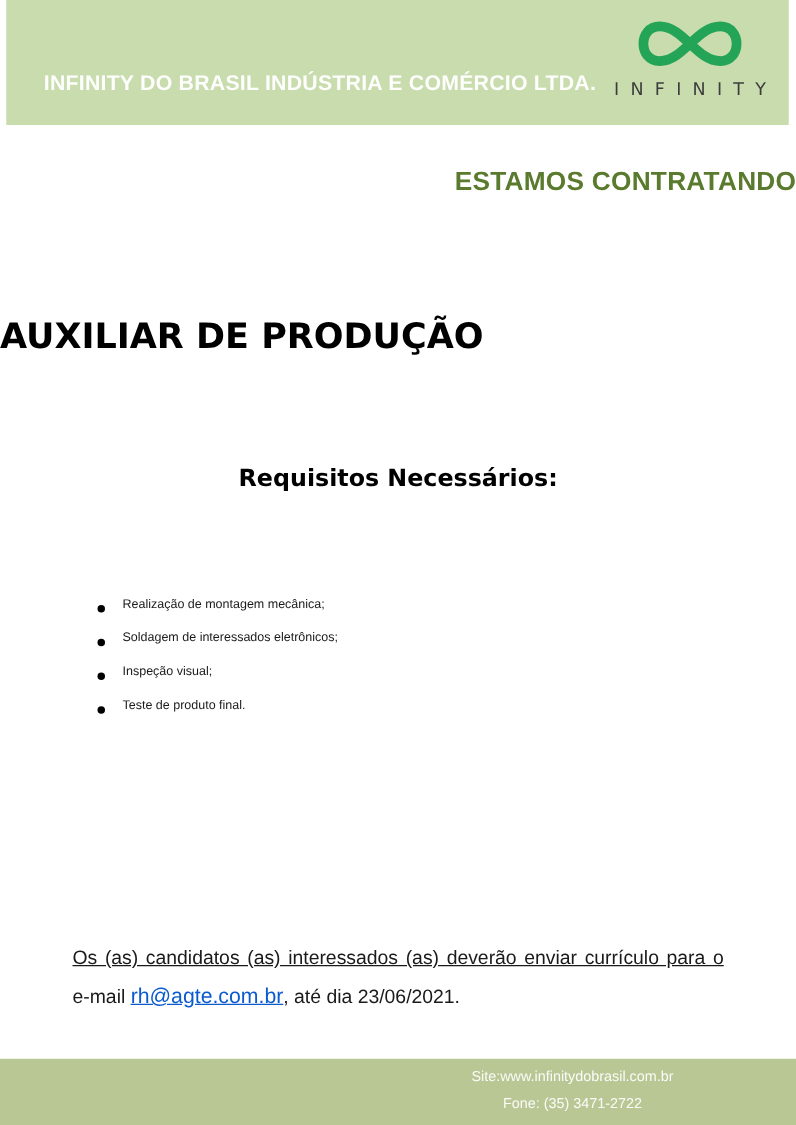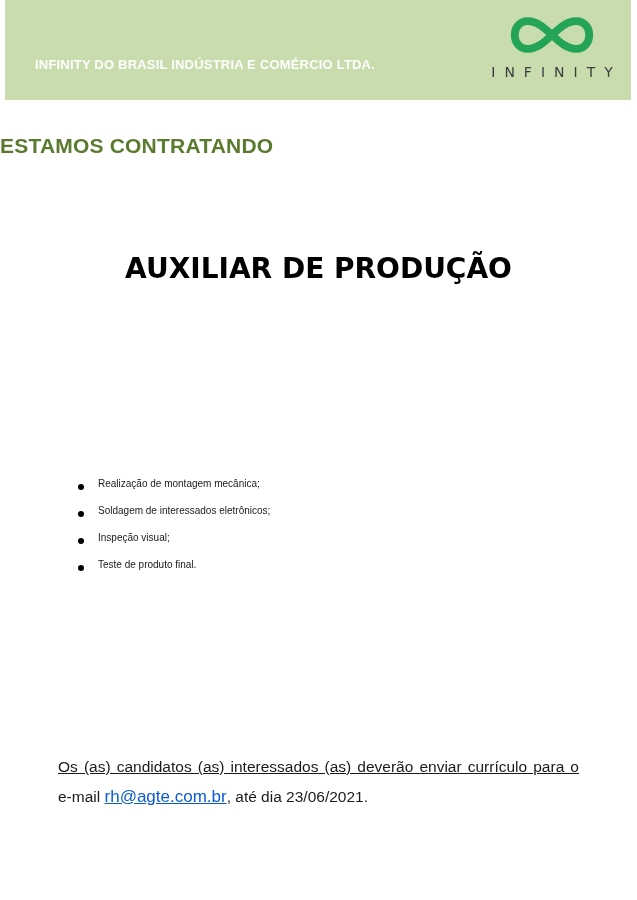--- a/index.html
+++ b/index.html
@@ -21,21 +21,21 @@
     height: 100px;
     background: #c9dcae;
   }
   .company-block {
     position: absolute;
     left: 30px; top: 21px;
     color: rgba(255,255,255,0.92);
     white-space: pre-wrap;
   }
   .company-name {
-    font-size: 13px;
+    font-size: 17px;
     font-weight: bold;
     letter-spacing: 0.2px;
     color: rgba(255,255,255,0.97);
     margin-bottom: 3px;
   }
   .company-line {
     font-size: 10.5px;
     line-height: 14.5px;
     color: rgba(255,255,255,0.78);
   }
@@ -54,30 +54,30 @@
     color: #3d3d3d;
     letter-spacing: 9px;
     margin-right: -9px; 
     white-space: nowrap;
   }
 
   
   .hiring-banner {
     position: absolute;
     top: 134px; left: 0; right: 0;
-    text-align: left;
+    text-align: right;
     font-weight: bold;
     font-size: 21px;
     color: #5a7a2e;
     letter-spacing: 0.2px;
+    padding-left: 32px;
   }
   .job-title {
     position: absolute;
     top: 252px; left: 0; right: 0;
-    text-align: center;
     font-family: "DejaVu Sans", sans-serif;
     font-weight: bold;
     font-size: 28px;
     color: #000000;
   }
   .requirements-heading {
     position: absolute;
     top: 372px; left: 0; right: 0;
     text-align: center;
     font-family: "DejaVu Sans", sans-serif;
@@ -163,20 +163,21 @@
         </svg>
       </span>
       <div class="brand-text">INFINITY</div>
     </div>
   </div>
 
   <div class="hiring-banner">ESTAMOS CONTRATANDO</div>
 
   <div class="job-title">AUXILIAR DE PRODUÇÃO</div>
 
+  <div class="requirements-heading">Requisitos Necessários:</div>
 
   <ul class="requirements-list">
     <li>
       <span class="bullet-dot"></span>
       <span>Realização de montagem mecânica;</span>
     </li>
     <li>
       <span class="bullet-dot"></span>
       <span>Soldagem de interessados eletrônicos;</span>
     </li>
@@ -190,14 +191,20 @@
     </li>
   </ul>
 
   <div class="closing-paragraph">
     <div class="closing-line1">Os (as) candidatos (as) interessados (as) deverão enviar currículo para o</div>
     <div class="closing-line2">
       <span>e-mail </span><a class="email-link" href="#">rh@agte.com.br</a><span>, até dia 23/06/2021.</span>
     </div>
   </div>
 
+  <div class="footer-band">
+    <div class="footer-text">
+      <div>Site:www.infinitydobrasil.com.br</div>
+      <div>Fone: (35) 3471-2722</div>
+    </div>
+  </div>
 
 </div>
 
 </body></html>

